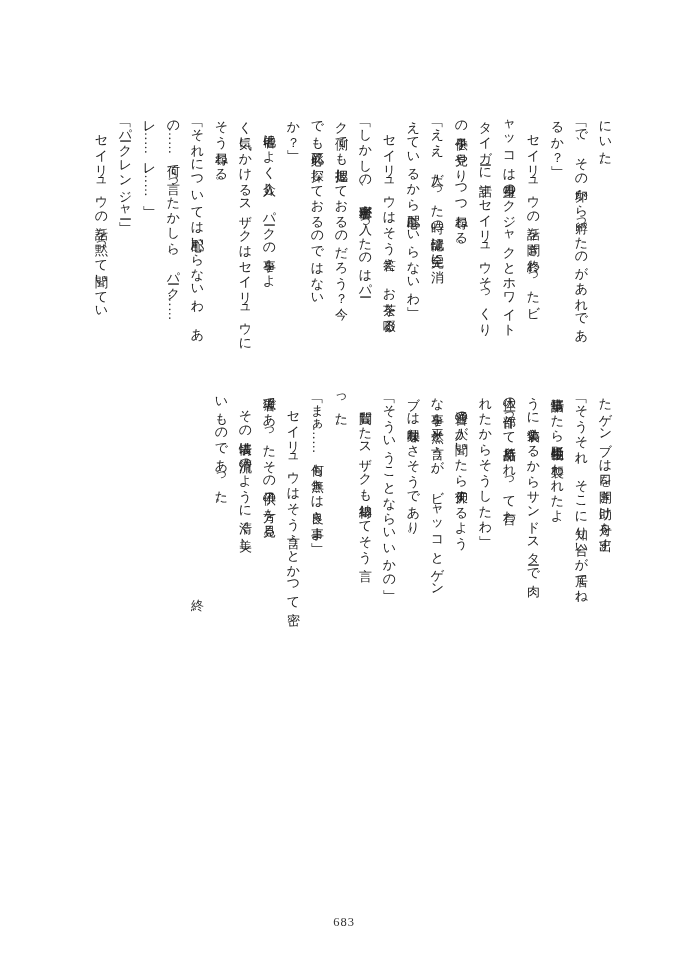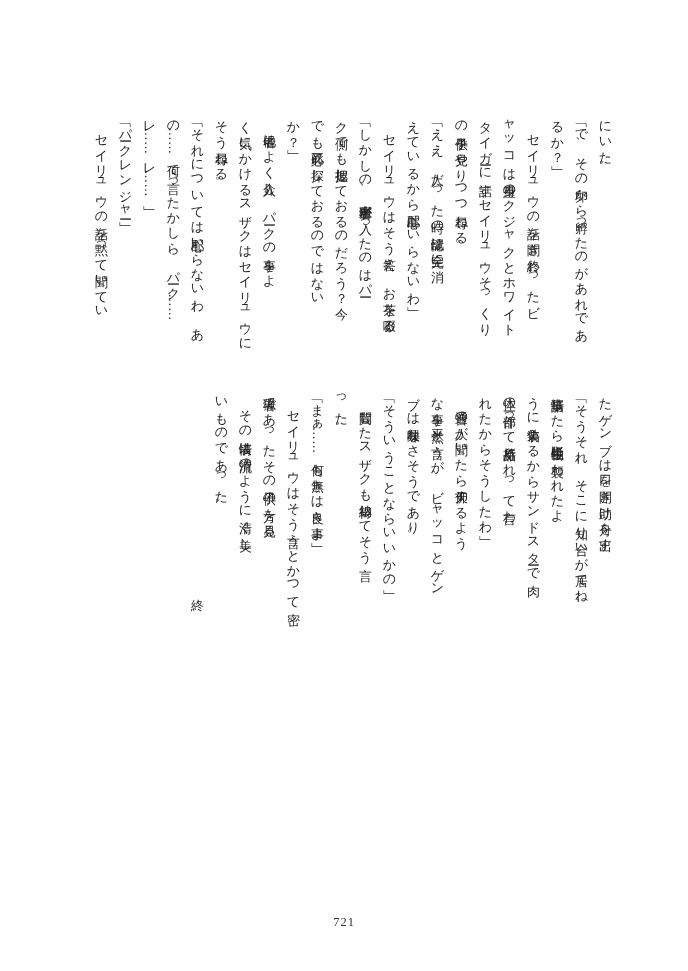--- a/index.html
+++ b/index.html
@@ -90,14 +90,14 @@
       <div class="vline indent-quote">「そういうことならいいかの」</div>
       <div class="vline indent-para">質問したスザクも納得してそう言</div>
       <div class="vline indent-none">った。</div>
       <div class="vline indent-quote">「まぁ……何も無きは良き事よ」</div>
       <div class="vline indent-para">セイリュウはそう言うとかつて密</div>
       <div class="vline indent-none">猟者であったその子供の方を見る。</div>
       <div class="vline indent-para">その表情は清流のように清く美し</div>
       <div class="vline indent-none">いものであった。</div>
       <div class="vline indent-end">終</div>
     </div>
-  <div class="page-number">721</div>
+  <div class="page-number">683</div>
 </div>
 
 </body></html>

